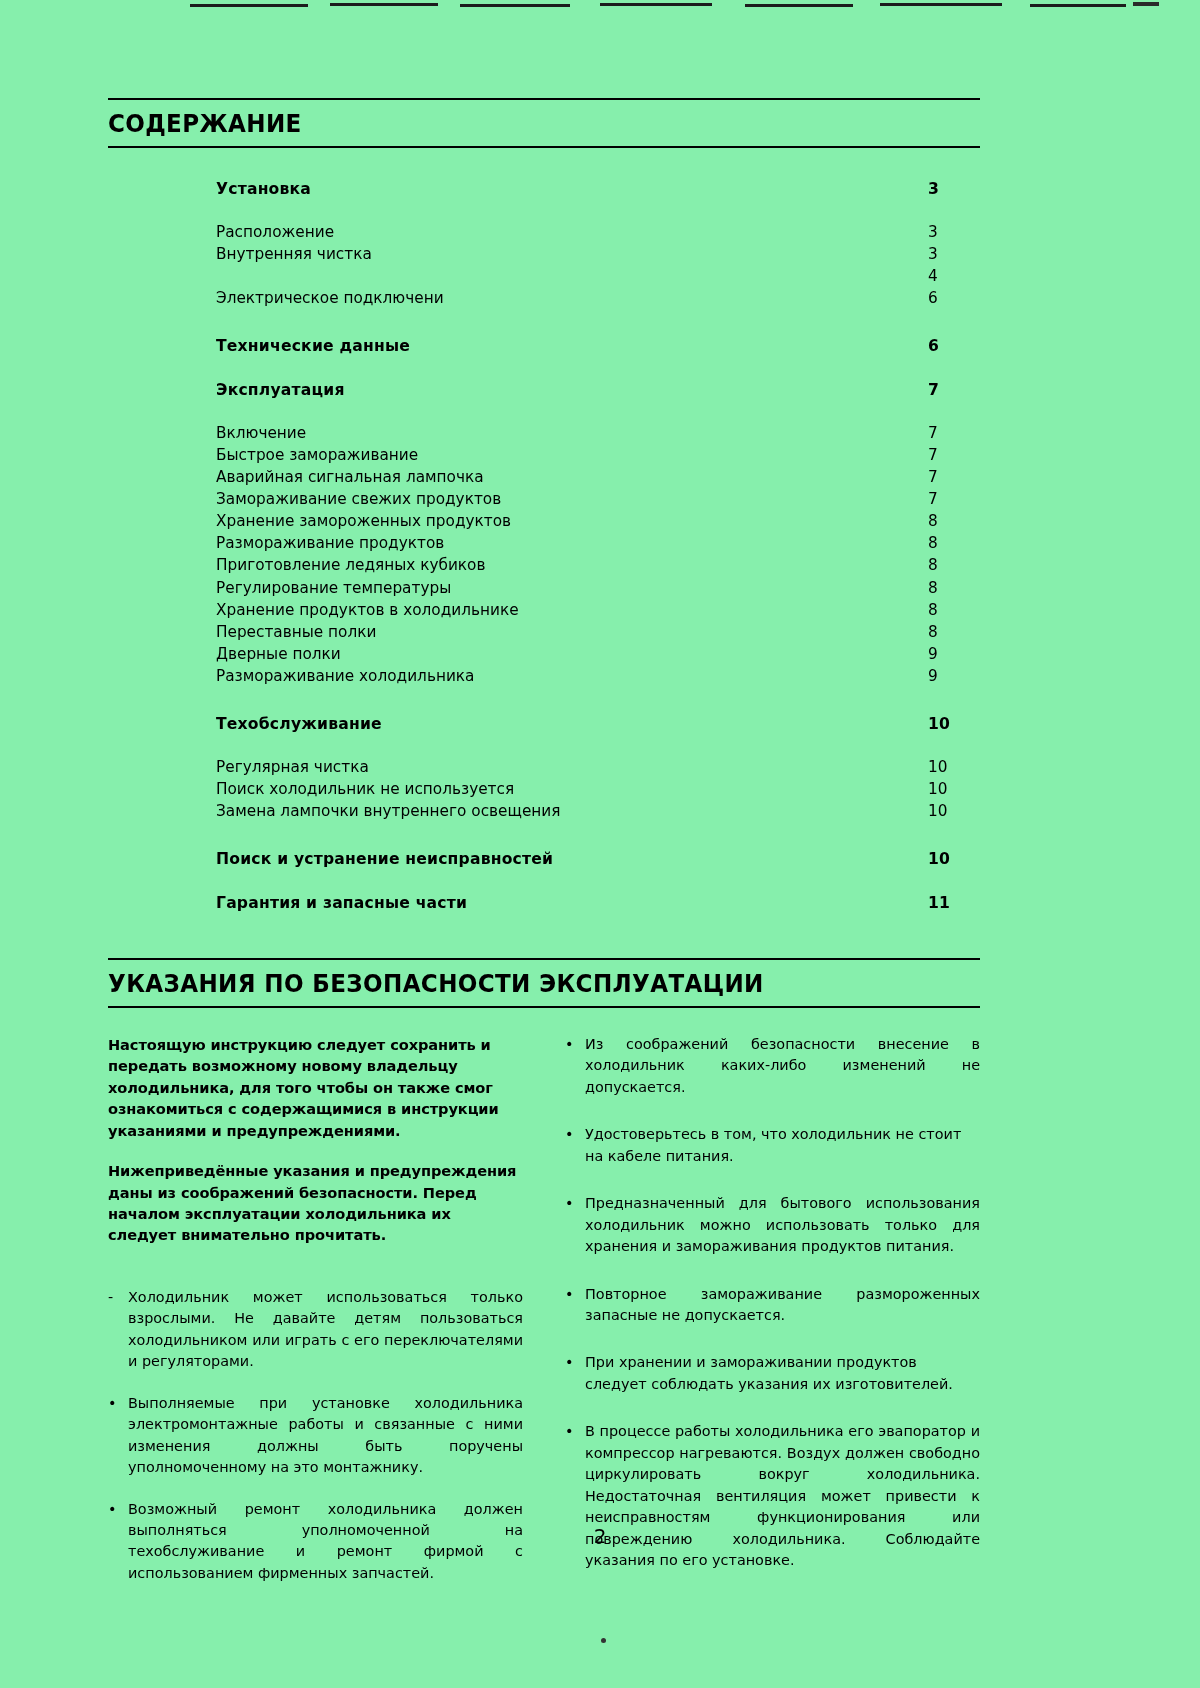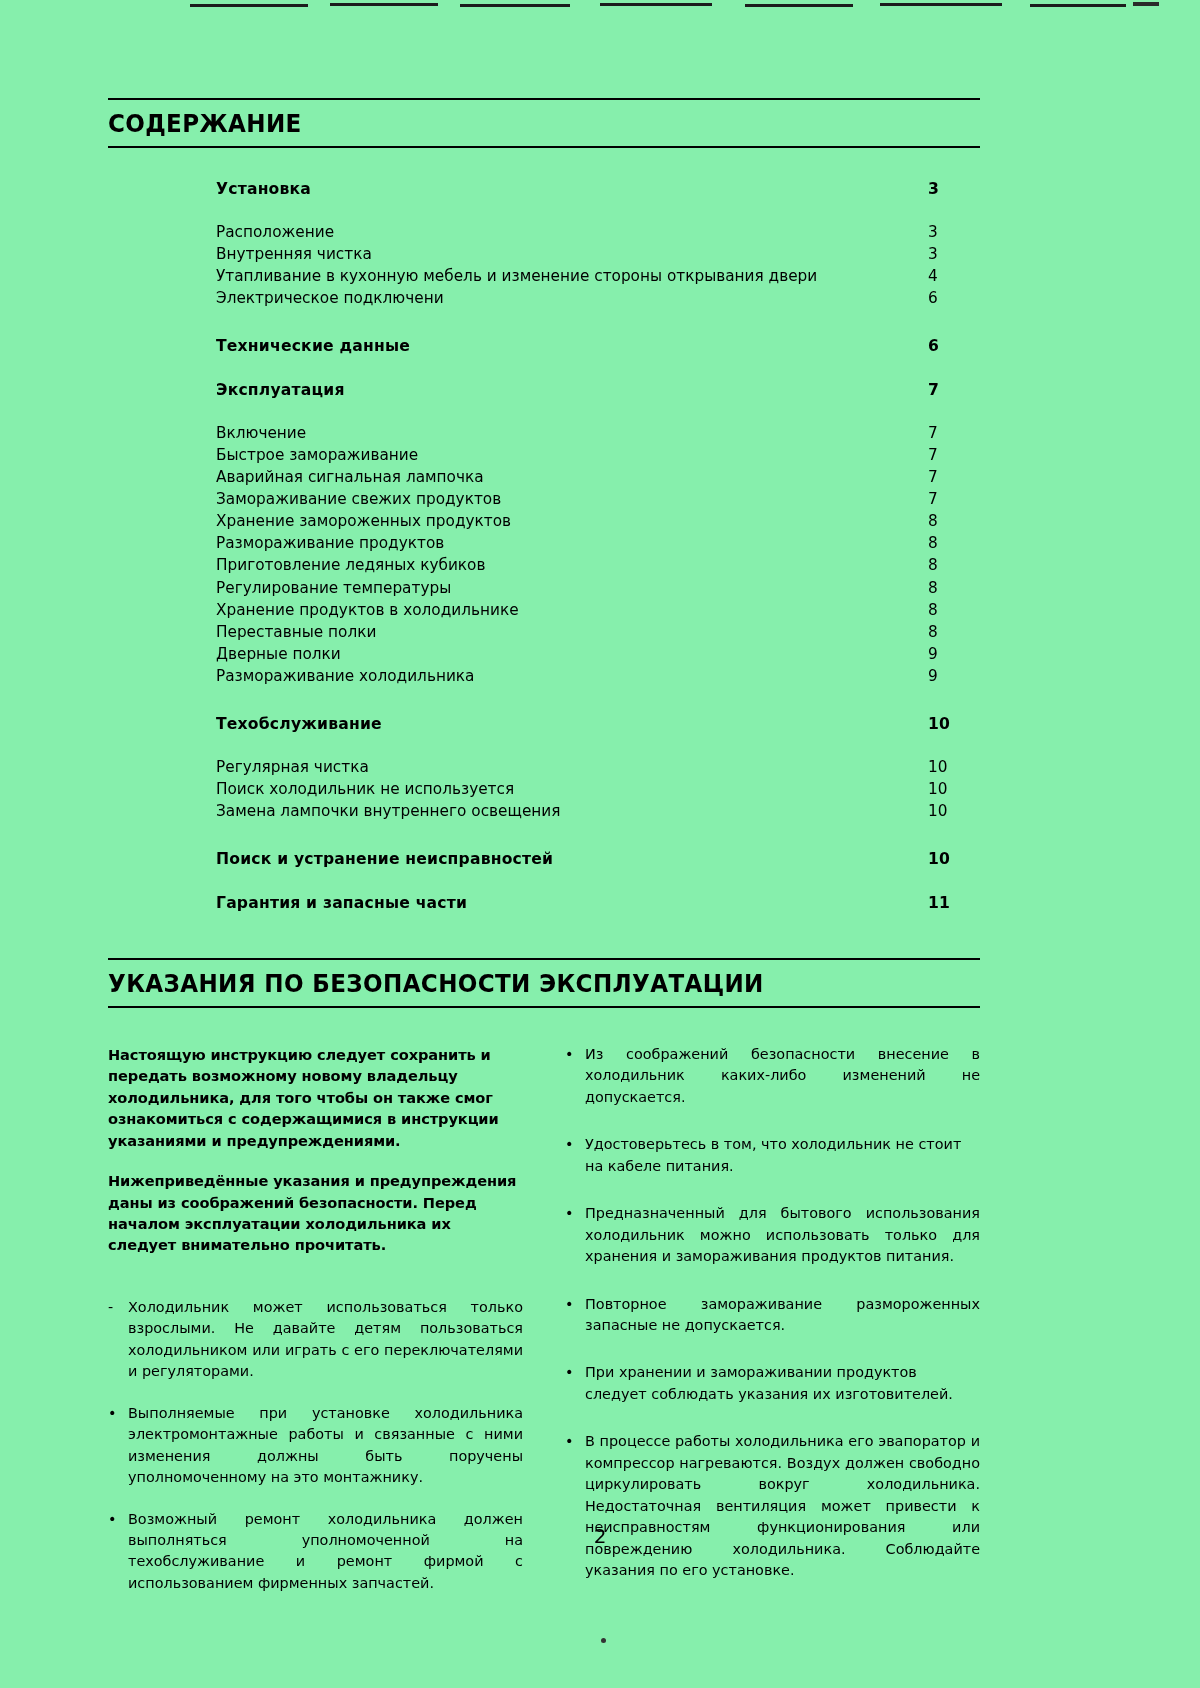--- a/index.html
+++ b/index.html
@@ -84,21 +84,21 @@
   .toc-row.major .page {
     font-weight: bold;
     font-size: 15.6px;
     letter-spacing: 0.2px;
   }
   .toc-gap-lg { height: 26px; }
   .toc-gap-md { height: 21px; }
   .columns {
     display: flex;
     gap: 42px;
-    padding-top: 36px;
+    padding-top: 26px;
   }
   .col {
     flex: 1 1 0;
     min-width: 0;
   }
   .lead {
     font-weight: bold;
     font-size: 14.6px;
     line-height: 1.47;
     margin-bottom: 19px;
@@ -178,21 +178,20 @@
         <span class="label">Расположение</span>
         <span class="spacer"></span>
         <span class="page">3</span>
       </div>
       <div class="toc-row">
         <span class="label">Внутренняя чистка</span>
         <span class="spacer"></span>
         <span class="page">3</span>
       </div>
       <div class="toc-row">
-        <span class="label">Утапливание в кухонную мебель и изменение стороны открывания двери</span>
         <span class="spacer"></span>
         <span class="page">4</span>
       </div>
       <div class="toc-row">
         <span class="label">Электрическое подключени</span>
         <span class="spacer"></span>
         <span class="page">6</span>
       </div>
 
       <div class="toc-gap-lg"></div>

